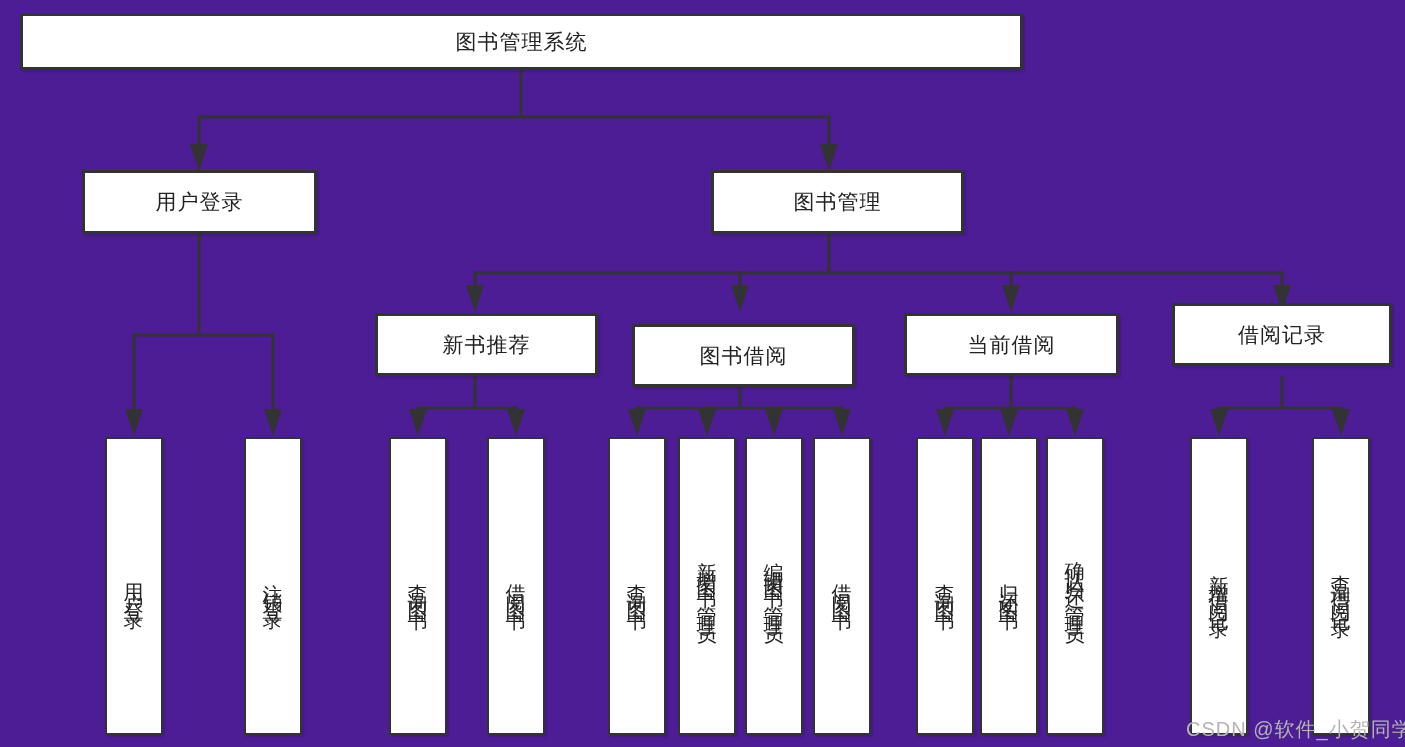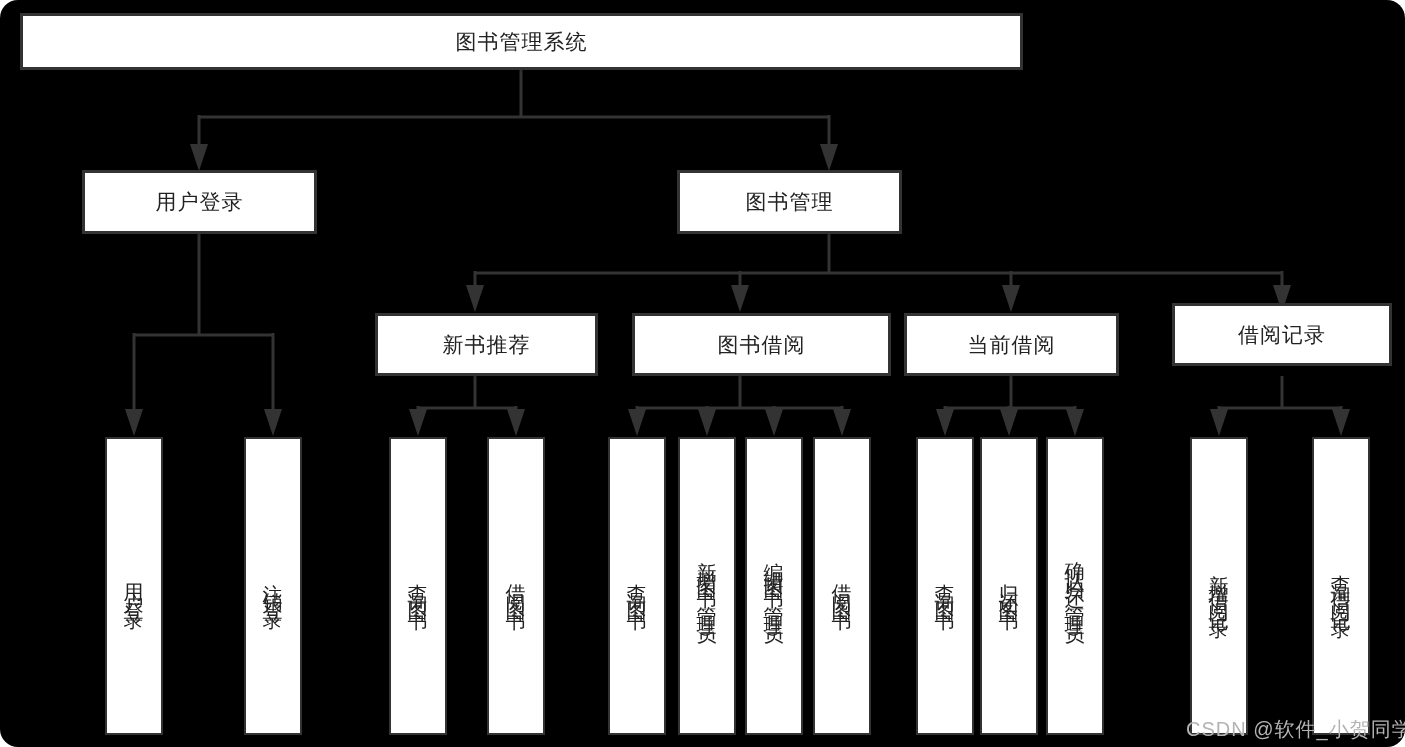--- a/index.html
+++ b/index.html
@@ -1,23 +1,22 @@
 <!DOCTYPE html>
 <html><head>
 <meta charset="utf-8">
 <style>
   html, body { margin: 0; padding: 0; background: #ffffff; }
   .stage {
     position: relative;
     width: 1405px;
     height: 747px;
-    background: #000000;
+    background: #4c1d95;
     font-family: "Liberation Sans", sans-serif;
     overflow: hidden;
-    border-radius: 18px;
   }
   svg.connectors {
     position: absolute;
     left: 0; top: 0;
     z-index: 1;
   }
   .hbox {
     position: absolute;
     box-sizing: border-box;
     background: #ffffff;
@@ -122,28 +121,28 @@
     </g>
   </svg>
 
   <div class="hbox" style="left:20px;top:13px;width:1003px;height:57px;">
     <span>图书管理系统</span>
   </div>
 
   <div class="hbox" style="left:82px;top:170px;width:235px;height:64px;">
     <span>用户登录</span>
   </div>
-  <div class="hbox" style="left:677px;top:170px;width:225px;height:64px;">
+  <div class="hbox" style="left:711px;top:170px;width:253px;height:64px;">
     <span>图书管理</span>
   </div>
 
   <div class="hbox" style="left:363px;top:313px;width:223px;height:63px;margin-left:12px;">
     <span>新书推荐</span>
   </div>
-  <div class="hbox" style="left:632px;top:313px;width:259px;height:63px;">
+  <div class="hbox" style="left:632px;top:324px;width:223px;height:63px;">
     <span>图书借阅</span>
   </div>
   <div class="hbox" style="left:904px;top:313px;width:215px;height:63px;">
     <span>当前借阅</span>
   </div>
   <div class="hbox" style="left:1172px;top:303px;width:220px;height:63px;">
     <span>借阅记录</span>
   </div>
 
   <div class="vbox" style="left:105px;">

